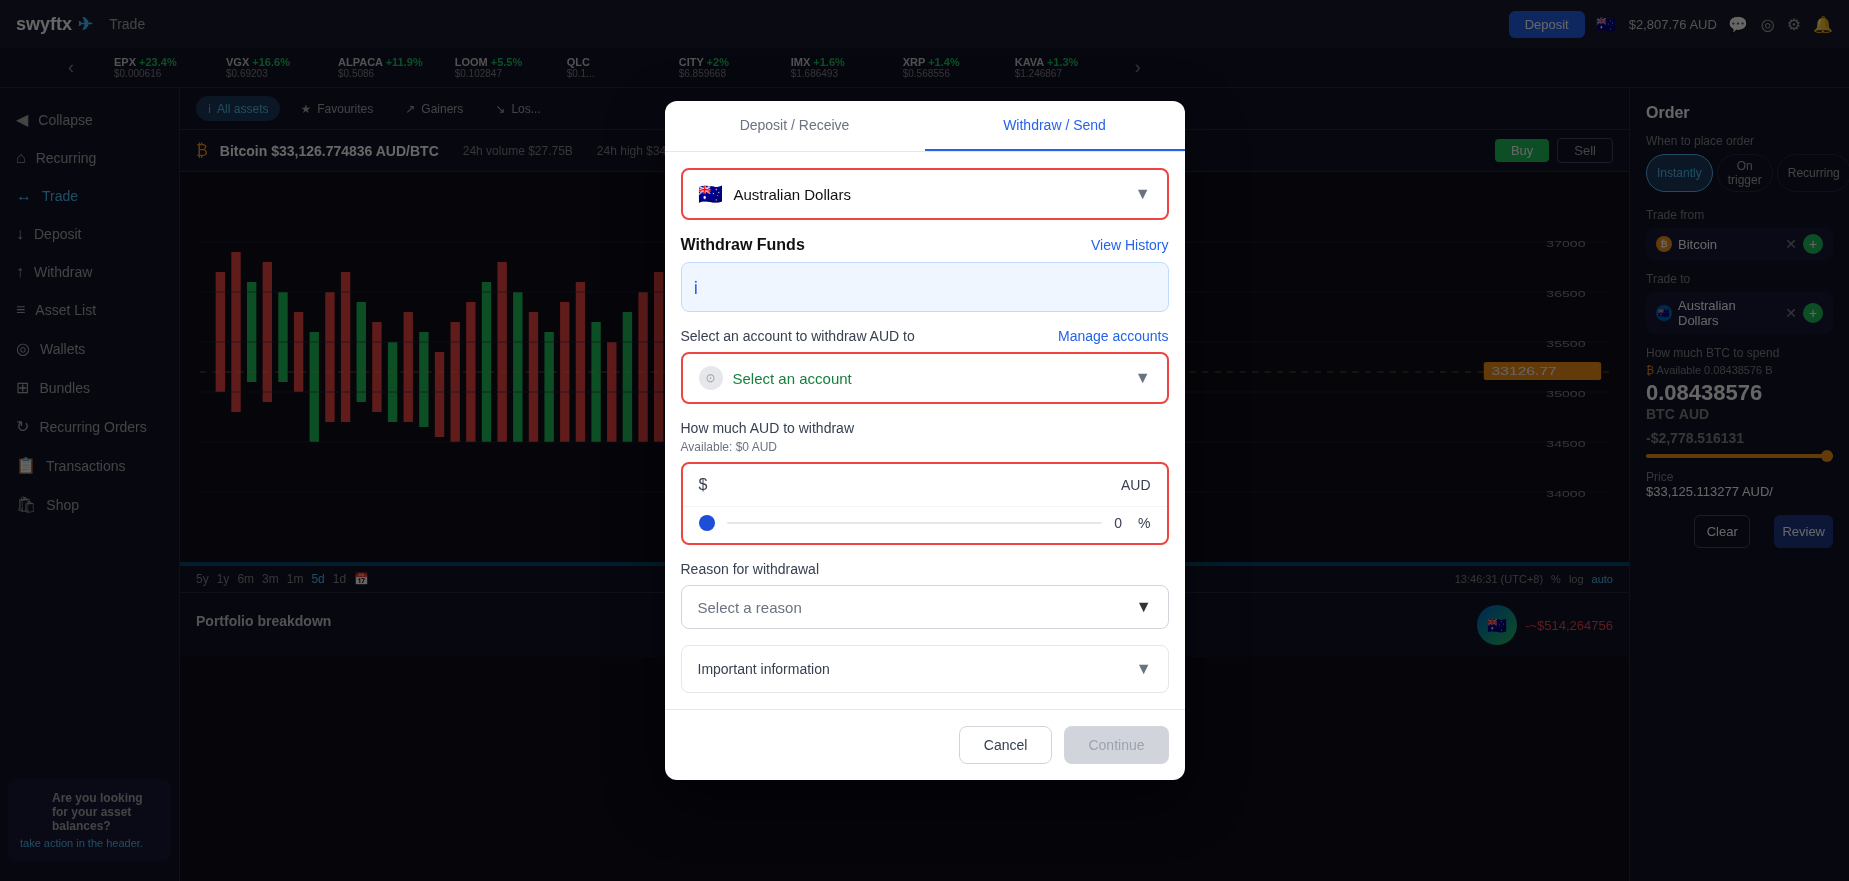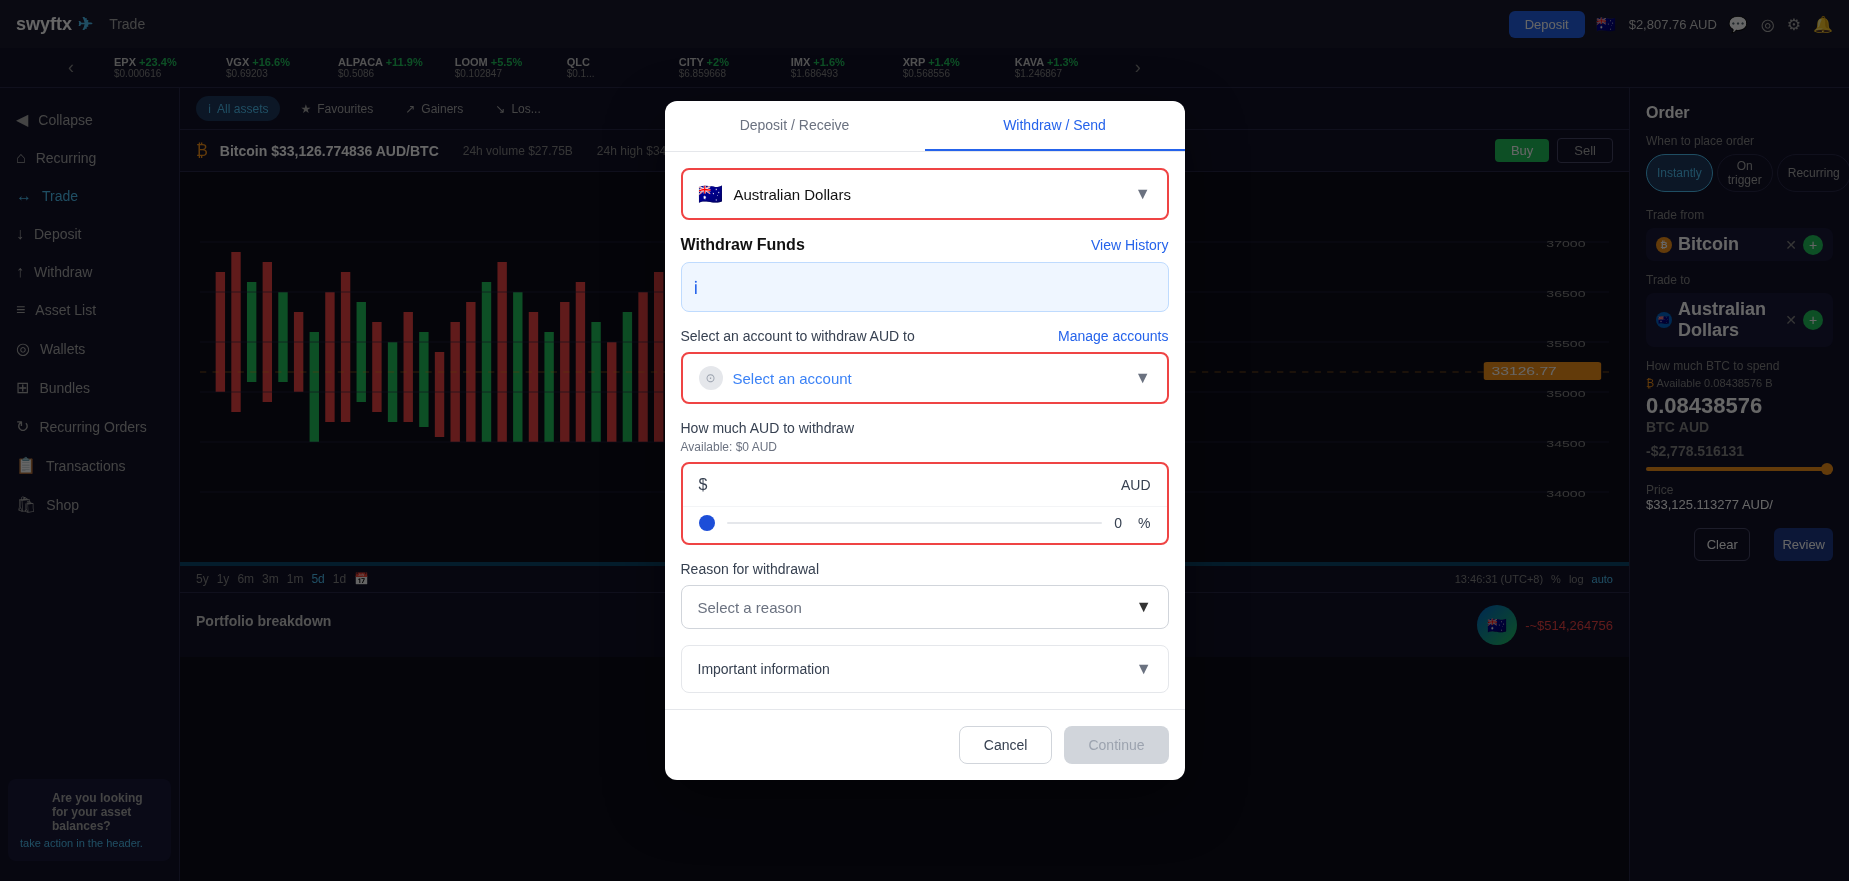--- a/index.html
+++ b/index.html
@@ -47,21 +47,21 @@
     .right-panel { width: 220px; background: #12122a; border-left: 1px solid #2a2a4a; padding: 16px; }
     .order-title { color: #fff; font-size: 16px; font-weight: 700; margin-bottom: 12px; }
     .order-label { color: #888; font-size: 12px; margin-bottom: 6px; }
     .order-timing { display: flex; gap: 4px; margin-bottom: 16px; }
     .timing-btn { padding: 4px 10px; border-radius: 20px; font-size: 12px; border: 1px solid #2a2a4a; background: transparent; color: #aaa; cursor: pointer; }
     .timing-btn.active { background: #1e3a5f; color: #4fc3f7; border-color: #4fc3f7; }
     .trade-from-label { color: #888; font-size: 12px; margin-bottom: 6px; }
     .trade-asset { display: flex; align-items: center; gap: 6px; background: #1a1a3a; padding: 6px 10px; border-radius: 8px; margin-bottom: 12px; }
     .asset-dot { width: 16px; height: 16px; border-radius: 50%; background: #f7931a; display: inline-flex; align-items: center; justify-content: center; font-size: 9px; color: white; font-weight: bold; }
     .asset-dot.aud { background: #0066cc; }
-    .asset-name { color: #fff; font-size: 18px; flex: 1; font-weight: bold; }
+    .asset-name { color: #fff; font-size: 13px; flex: 1; }
     .asset-remove { color: #888; cursor: pointer; font-size: 14px; }
     .asset-add { width: 20px; height: 20px; border-radius: 50%; background: #22c55e; color: white; display: flex; align-items: center; justify-content: center; font-size: 14px; cursor: pointer; }
     .how-much-label { color: #888; font-size: 12px; margin-bottom: 4px; }
     .btc-amount { color: #fff; font-size: 22px; font-weight: 700; }
     .btc-sub { color: #888; font-size: 14px; margin-bottom: 8px; font-weight: bold; }
     .price-slider { width: 100%; height: 4px; background: #2a2a4a; border-radius: 2px; margin-bottom: 12px; position: relative; }
     .price-slider-fill { width: 100%; height: 100%; background: linear-gradient(to right, #f7931a, #f7931a); border-radius: 2px; }
     .price-slider-thumb { position: absolute; right: 0; top: -4px; width: 12px; height: 12px; border-radius: 50%; background: #f7931a; }
     .price-label { color: #888; font-size: 12px; margin-top: 12px; }
     .price-value { color: #fff; font-size: 13px; }
@@ -92,21 +92,21 @@
     .info-text-bold { color: #1d4ed8; font-size: 13px; font-weight: 600; margin-bottom: 4px; }
     .info-text { color: #374151; font-size: 12px; }
 
     
     .section-header { display: flex; align-items: center; justify-content: space-between; padding: 0 16px 8px; }
     .section-label { color: #374151; font-size: 14px; }
     .manage-link { color: #2563eb; font-size: 14px; cursor: pointer; }
 
     .account-selector { margin: 0 16px 16px; border: 2px solid #ef4444; border-radius: 8px; padding: 12px 16px; display: flex; align-items: center; cursor: pointer; }
     .account-icon { width: 24px; height: 24px; border-radius: 50%; background: #e5e7eb; display: flex; align-items: center; justify-content: center; margin-right: 10px; color: #9ca3af; font-size: 12px; }
-    .account-label { flex: 1; color: #3b82f6; font-size: 15px; }
+    .account-label { flex: 1; color: #15803d; font-size: 15px; }
 
     
     .amount-label { padding: 0 16px 4px; color: #374151; font-size: 14px; }
     .available-label { padding: 0 16px 8px; color: #6b7280; font-size: 12px; }
 
     .amount-box { margin: 0 16px 16px; border: 2px solid #ef4444; border-radius: 8px; padding: 0; overflow: hidden; }
     .amount-input-row { display: flex; align-items: center; padding: 12px 16px; }
     .dollar-sign { color: #374151; font-size: 16px; margin-right: 8px; }
     .amount-input { flex: 1; border: none; outline: none; font-size: 16px; color: #111; }
     .aud-label { color: #374151; font-size: 14px; font-weight: 500; }

